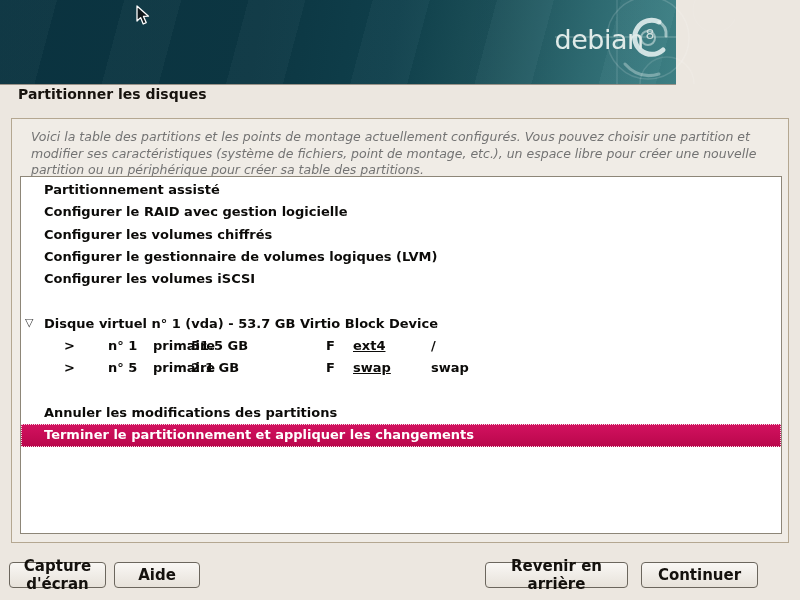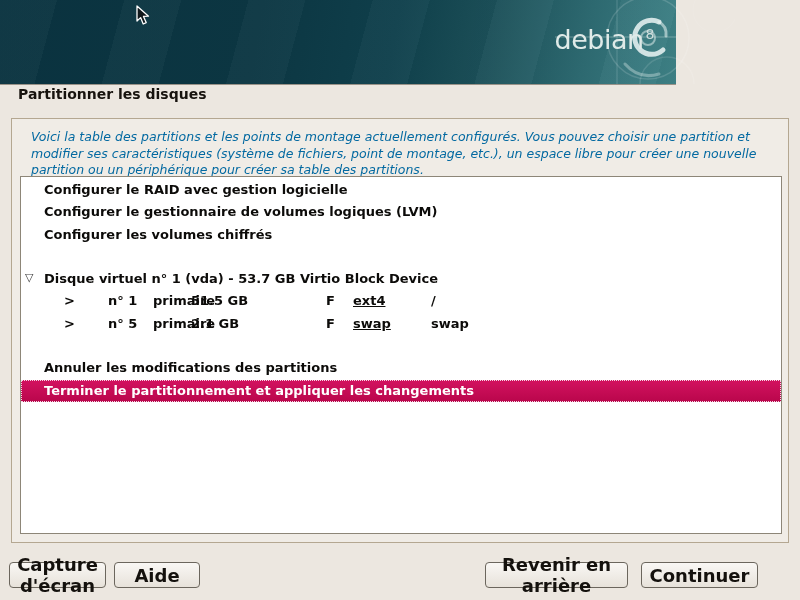--- a/index.html
+++ b/index.html
@@ -30,21 +30,21 @@
     position:absolute;left:18px;top:86px;
     font-size:14px;font-weight:bold;color:#17130e;
   }
   
   .frame{
     position:absolute;left:11px;top:118px;width:776px;height:423px;
     background:#f0ece6;border:1px solid #b4a791;
   }
   .instructions{
     position:absolute;left:19px;top:10px;width:740px;
-    font-size:12.5px;font-style:italic;color:#0369a1;line-height:1.32;
+    font-size:12.5px;font-style:italic;color:#737373;line-height:1.32;
   }
   .listbox{
     position:absolute;left:8px;top:57px;width:760px;height:356px;
     background:#ffffff;border:1px solid #8d8678;
   }
   .row{
     position:relative;height:22.3px;font-size:13px;font-weight:bold;color:#0c0b09;
     white-space:nowrap;
   }
   .rows{position:absolute;left:0;top:2px;width:100%;}
@@ -60,21 +60,21 @@
   .row.selected{
     background:linear-gradient(#d31260,#b9064b);
     color:#ffffff;
     outline:1px dotted #f3dce6;outline-offset:-1px;
   }
   
   .btn{
     position:absolute;top:562px;height:26px;box-sizing:border-box;
     background:linear-gradient(#f9f7f4,#e7e2da);
     border:1px solid #6b665d;border-radius:4px;
-    font-family:inherit;font-size:18px;font-weight:bold;color:#14110d;
+    font-family:inherit;font-size:15px;font-weight:bold;color:#14110d;
     display:flex;align-items:center;justify-content:center;padding:0;
   }
   #btn-screenshot{left:9px;width:97px;}
   #btn-help{left:114px;width:86px;}
   #btn-back{left:485px;width:143px;}
   #btn-continue{left:641px;width:117px;}
 </style>
 </head>
 <body>
 
@@ -99,27 +99,33 @@
   <polygon points="1,1 1,16 4.6,12.6 7.2,19 10.2,17.6 7.5,11.4 12.5,11.2" fill="#10181c" stroke="#ffffff" stroke-width="1.3" stroke-linejoin="round"></polygon>
 </svg>
 
 <div class="page-title">Partitionner les disques</div>
 
 <div class="frame">
   <div class="instructions">Voici la table des partitions et les points de montage actuellement configurés. Vous pouvez choisir une partition et modifier ses caractéristiques (système de fichiers, point de montage, etc.), un espace libre pour créer une nouvelle partition ou un périphérique pour créer sa table des partitions.</div>
   <div class="listbox">
     <div class="rows" id="list-rows">
         <div class="row">
+          <span class="lbl">Partitionnement assisté</span>
+        </div>
+        <div class="row">
           <span class="lbl">Configurer le RAID avec gestion logicielle</span>
+        </div>
+        <div class="row">
+          <span class="lbl">Configurer les volumes chiffrés</span>
         </div>
         <div class="row">
           <span class="lbl">Configurer le gestionnaire de volumes logiques (LVM)</span>
         </div>
         <div class="row">
-          <span class="lbl">Configurer les volumes chiffrés</span>
+          <span class="lbl">Configurer les volumes iSCSI</span>
         </div>
         <div class="row"></div>
         <div class="row">
           <span class="tri">▽</span>
           <span class="lbl">Disque virtuel n° 1 (vda) - 53.7 GB Virtio Block Device</span>
         </div>
         <div class="row">
           <span class="c-marker">&gt;</span>
           <span class="c-num">n° 1</span>
           <span class="c-kind">primaire</span>

